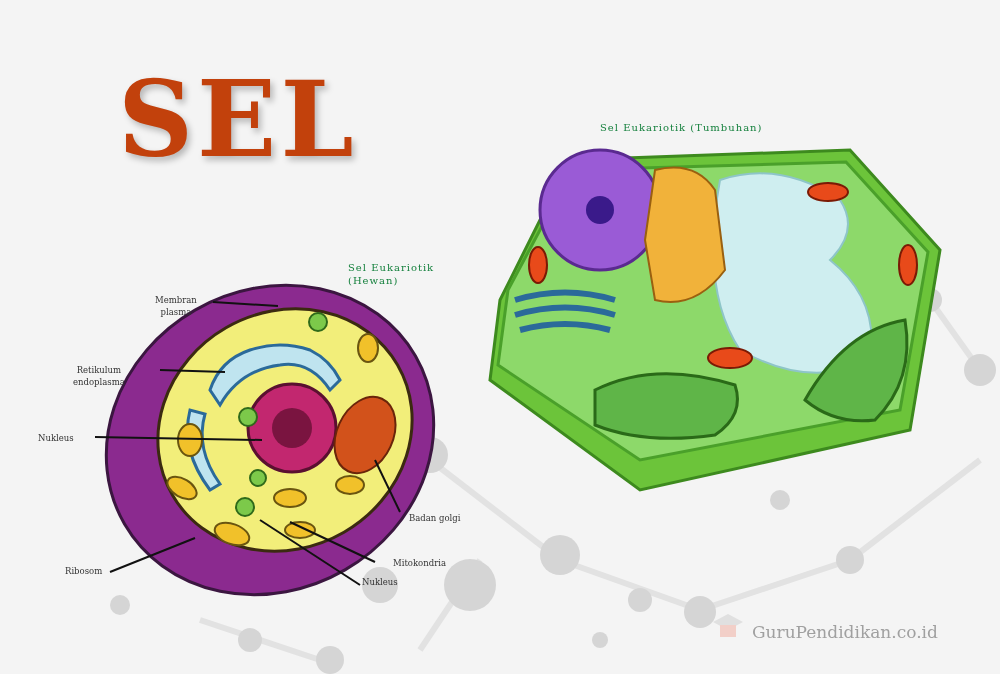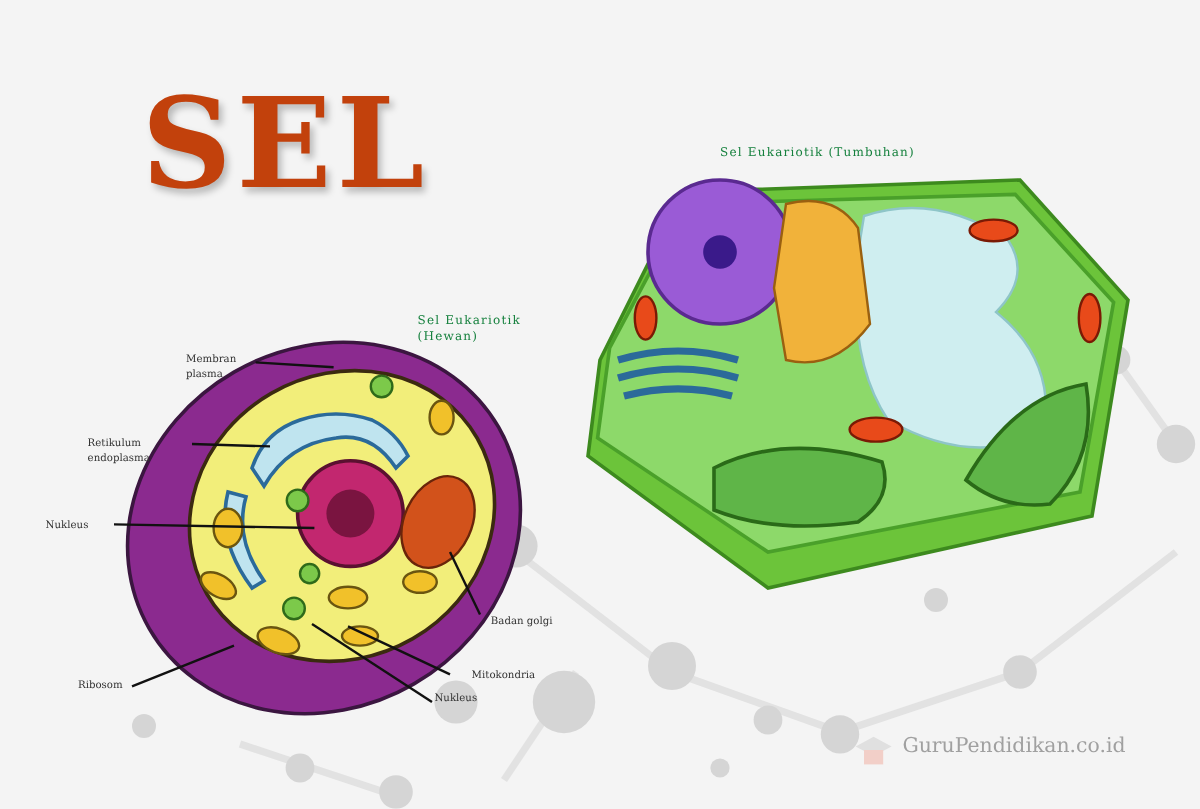--- a/index.html
+++ b/index.html
@@ -1,22 +1,22 @@
 <!DOCTYPE html>
 <html><head>
 <meta charset="utf-8">
 <style>
   html,body{margin:0;padding:0;}
   body{width:1000px;height:674px;overflow:hidden;background:#f4f4f4;position:relative;font-family:"DejaVu Serif",serif;}
   .bg{position:absolute;inset:0;}
   .title{position:absolute;left:118px;top:68px;font-family:"DejaVu Serif",serif;font-weight:bold;font-size:104px;letter-spacing:4px;color:#c2410c;text-shadow:3px 4px 6px rgba(0,0,0,.25);line-height:1;}
   .cap{position:absolute;font-size:10px;color:#15803d;letter-spacing:1px;}
-  .lbl{position:absolute;font-size:8.5px;color:#333;line-height:1.45;}
+  .lbl{position:absolute;font-size:8.5px;color:#333;line-height:1.45;text-align:center;}
   .diagram{position:absolute;}
-  .wm{position:absolute;left:712px;top:612px;display:flex;align-items:flex-start;gap:8px;}
+  .wm{position:absolute;left:712px;top:612px;display:flex;align-items:flex-end;gap:8px;}
   .wm-text{font-family:"DejaVu Serif",serif;font-size:17px;color:#a0a0a0;}
 </style>
 </head>
 <body>
 
 <svg class="bg" width="1000" height="674">
   <g stroke="#e2e2e2" stroke-width="6" fill="none">
     <line x1="430" y1="460" x2="560" y2="560"></line>
       <line x1="560" y1="560" x2="700" y2="610"></line>
     <line x1="700" y1="610" x2="850" y2="560"></line>

